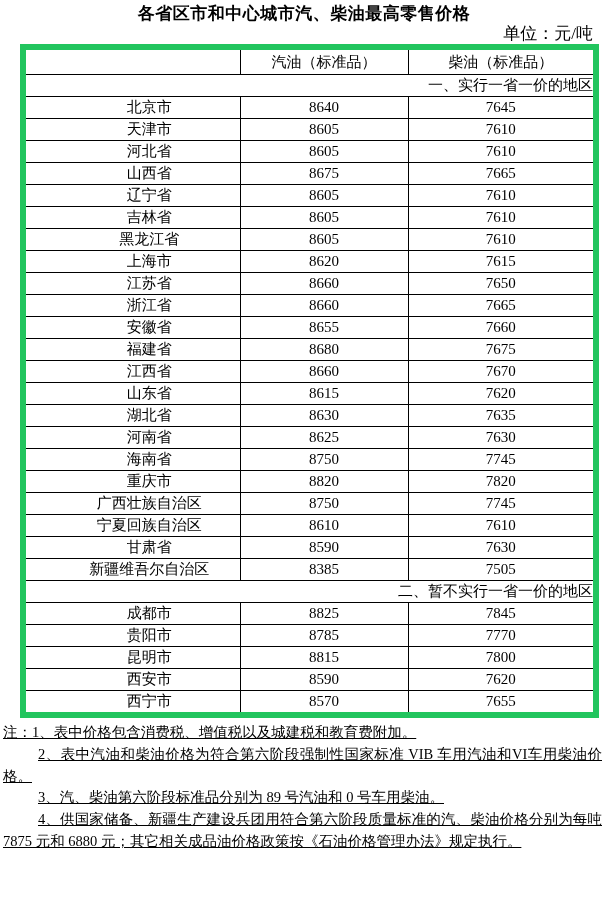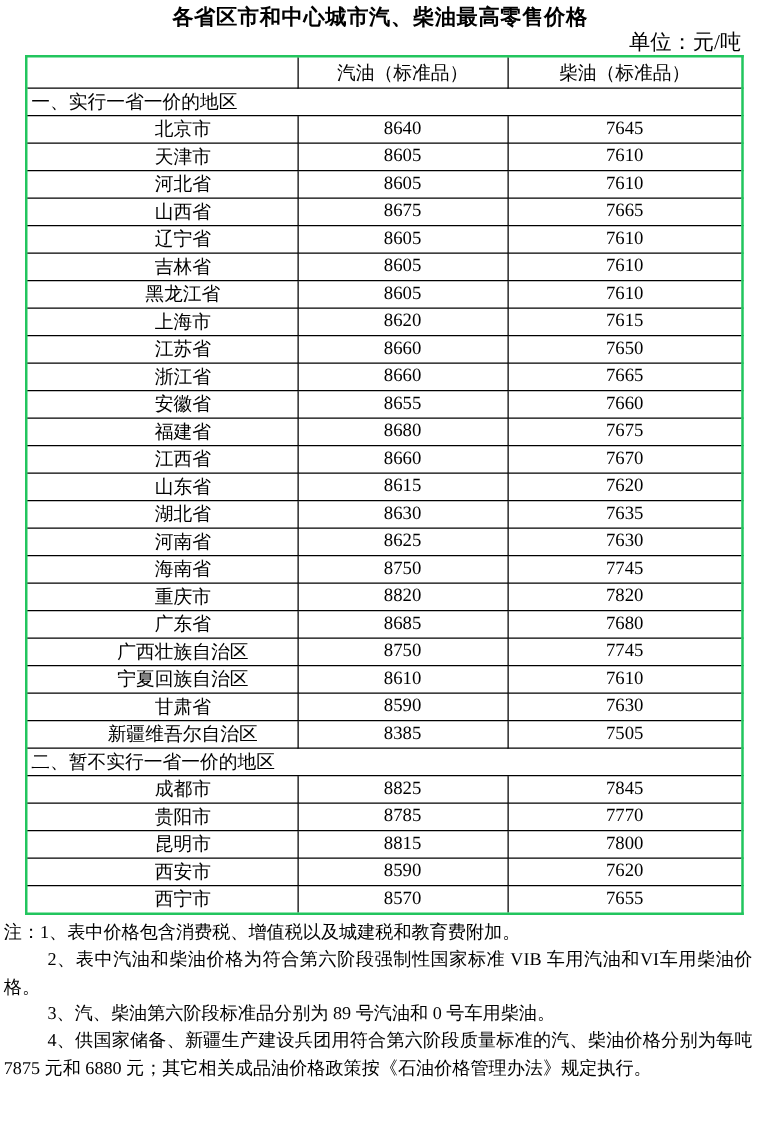--- a/index.html
+++ b/index.html
@@ -33,39 +33,39 @@
     line-height: 17px;
     text-align: right;
     padding-right: 15px;
   }
   table.price-table {
     border-collapse: collapse;
     table-layout: fixed;
     margin-left: 20px;
     margin-top: 2px;
     width: 573px;
-    border: 2px solid #22c55e;
+    border: 6px solid #22c55e;
   }
   .price-table th,
   .price-table td {
     border: 1px solid #000;
     padding: 0;
     font-size: 15px;
     font-weight: normal;
     white-space: nowrap;
     overflow: hidden;
   }
   .price-table thead th {
     height: 24px;
     text-align: center;
     vertical-align: middle;
   }
   .price-table td.section {
     height: 21px;
-    text-align: left;
+    text-align: right;
     padding-left: 3px;
     vertical-align: middle;
   }
   .price-table td.region {
     height: 21px;
     text-align: center;
     padding-left: 33px;
     vertical-align: middle;
     margin-left: 16px;
   }
@@ -75,20 +75,21 @@
     vertical-align: middle;
   }
   .notes {
     margin: 4px 6px 0 3px;
   }
   .notes p {
     margin: 0;
     font-size: 14.5px;
     line-height: 21.8px;
     text-align: justify;
+    text-decoration: underline;
   }
   .notes p.indented {
     text-indent: 35px;
   }
 </style>
 </head>
 <body>
 
 <div class="page">
 
@@ -197,25 +198,20 @@
           <td class="region">海南省</td>
           <td class="num">8750</td>
           <td class="num">7745</td>
         </tr>
         <tr>
           <td class="region">重庆市</td>
           <td class="num">8820</td>
           <td class="num">7820</td>
         </tr>
         <tr>
-          <td class="region">广东省</td>
-          <td class="num">8685</td>
-          <td class="num">7680</td>
-        </tr>
-        <tr>
           <td class="region">广西壮族自治区</td>
           <td class="num">8750</td>
           <td class="num">7745</td>
         </tr>
         <tr>
           <td class="region">宁夏回族自治区</td>
           <td class="num">8610</td>
           <td class="num">7610</td>
         </tr>
         <tr>

